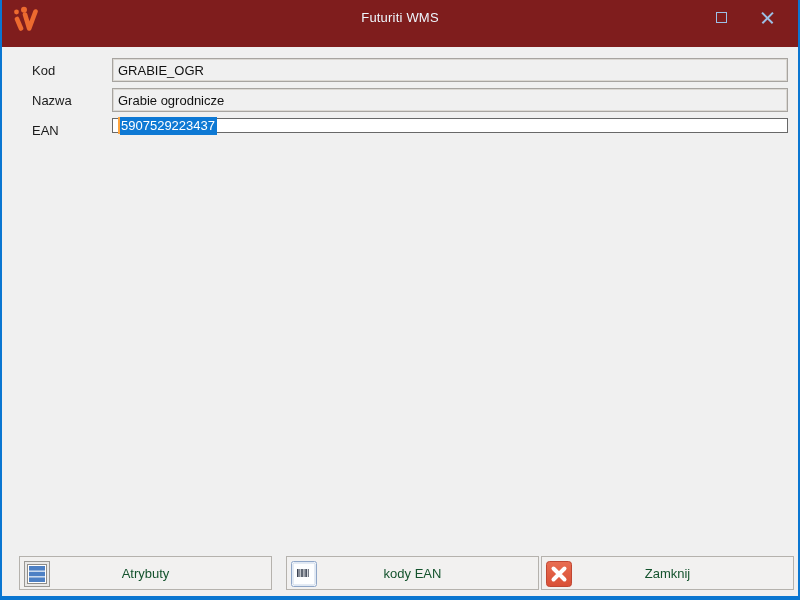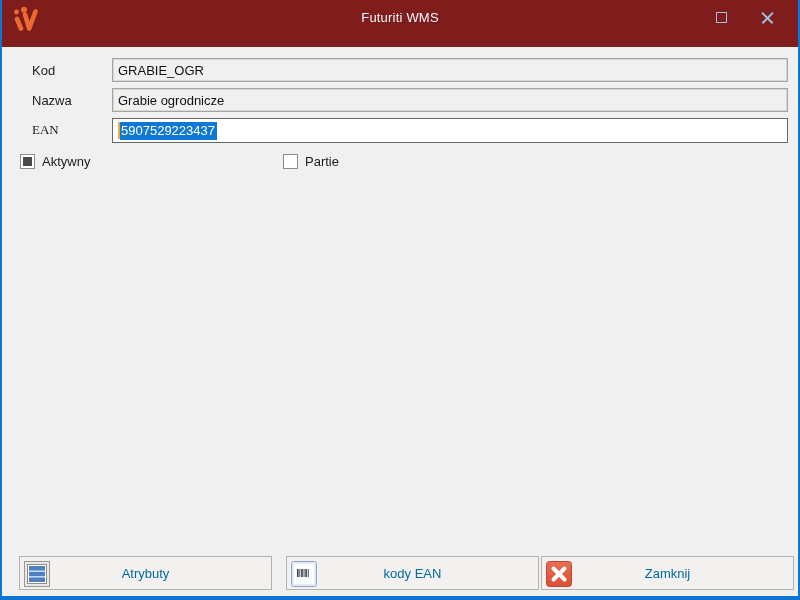--- a/index.html
+++ b/index.html
@@ -32,33 +32,33 @@
     content:""; position:absolute; left:-1px; top:5.5px; width:15px; height:1.5px;
     background:#9cc0e6;
   }
   .close-glyph::before { transform:rotate(45deg); }
   .close-glyph::after  { transform:rotate(-45deg); }
 
   
   .form-label { position:absolute; left:30px; height:24px; display:flex; align-items:center; color:#1a1a1a; }
   .lbl-kod   { top:58px; }
   .lbl-nazwa { top:88px;text-align:center; }
-  .lbl-ean   { top:118px;font-family:Liberation Serif, serif; }
+  .lbl-ean   { top:118px; }
 
   .field {
     position:absolute; left:110px; width:676px; height:24px;
     display:flex; align-items:center; padding-left:5px;
     background:#f0f0f0;
     border:1px solid #a7a4a0; box-shadow:inset 0 0 0 1px #dbd8d3;
     color:#111;
   }
   .field-kod   { top:58px; }
   .field-nazwa { top:88px; }
   .field-ean   {
-    top:118px; height:25px; background:#ffffff;
+    top:118px; height:15px; background:#ffffff;
     border:1px solid #686868; box-shadow:none;
   }
   .caret { width:2px; height:17px; background:#ffa43c; flex:0 0 auto; }
   .selected-text {
     background:#0e79d4; color:#ffffff; padding:1px 2px 1px 1px; line-height:16px;
   }
 
   
   .checkbox-row { position:absolute; top:154px; left:0; width:100%; height:18px; }
   .checkbox-group { position:absolute; display:flex; align-items:center; cursor:default; }
@@ -69,21 +69,21 @@
     display:flex; align-items:center; justify-content:center; margin-right:7px;
   }
   .cb-box .cb-fill { width:9px; height:9px; background:#4a4a4a; display:none; }
   .checkbox-group.checked .cb-fill { display:block; }
 
   
   .footer-btn {
     position:absolute; top:556px; width:253px; height:34px;
     background:#f2f1f0; border:1px solid #b5b2ad;
     display:flex; align-items:center; justify-content:center;
-    color:#0369a1; cursor:default;
+    color:#14532d; cursor:default;
   }
   .btn-atrybuty { left:17px; }
   .btn-kodyean  { left:284px; }
   .btn-zamknij  { left:539px; }
   .footer-btn .btn-icon { position:absolute; left:4px; top:4px; width:26px; height:26px; }
 </style>
 </head>
 <body>
 
 <div class="window">
@@ -114,32 +114,20 @@
     <span>Grabie ogrodnicze</span>
   </div>
   <div class="field field-kod">
     <span>GRABIE_OGR</span>
   </div>
   <div class="field field-ean">
     <span class="caret"></span>
     <span class="selected-text">5907529223437</span>
   </div>
 
-  <div class="checkbox-row">
-    <div class="checkbox-group cb-aktywny checked">
-      <span class="cb-box">
-          <span class="cb-fill"></span>
-        </span>
-      <span>Aktywny</span>
-    </div>
-    <div class="checkbox-group cb-partie">
-      <span class="cb-box"></span>
-      <span>Partie</span>
-    </div>
-  </div>
 
   <div class="footer-btn btn-atrybuty">
     <svg class="btn-icon" viewBox="0 0 26 26">
       <rect x="0.5" y="0.5" width="25" height="25" fill="#e9e8e7" stroke="#9a9894"></rect>
       <rect x="3.5" y="3.5" width="19" height="19" fill="#ffffff" stroke="#8f8d89"></rect>
       <rect x="5" y="5" width="16" height="4.6" fill="#4d80c4"></rect>
       <rect x="5" y="10.7" width="16" height="4.6" fill="#4d80c4"></rect>
       <rect x="5" y="16.4" width="16" height="4.6" fill="#4d80c4"></rect>
     </svg>
     <span>Atrybuty</span>

